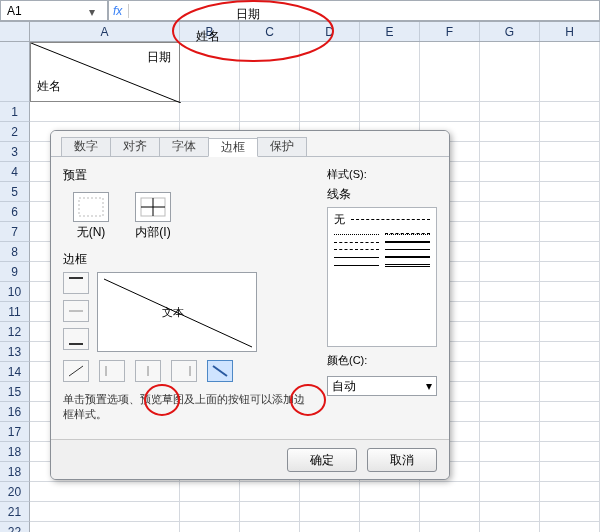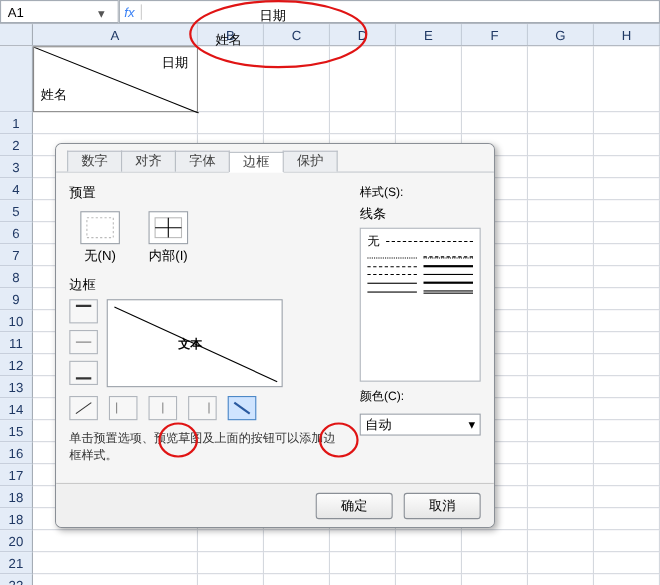--- a/index.html
+++ b/index.html
@@ -189,21 +189,20 @@
     gap:2px;
   }
   .preset-ico {
     width:36px;height:30px;
     border:1px solid #9aa0a8;
     background:#fff;
     display:flex;align-items:center;justify-content:center;
   }
   .border-panel {
     position:relative;
-    font-weight:bold;
   }
   .preview {
     width:160px;height:80px;
     border:1px solid #9aa0a8;
     background:#fff;
     margin-left:34px;
     position:relative;
   }
   .preview svg { position:absolute; left:0; top:0; }
   .preview-txt { position:absolute; left:64px; top:32px; font-size:11px; }

